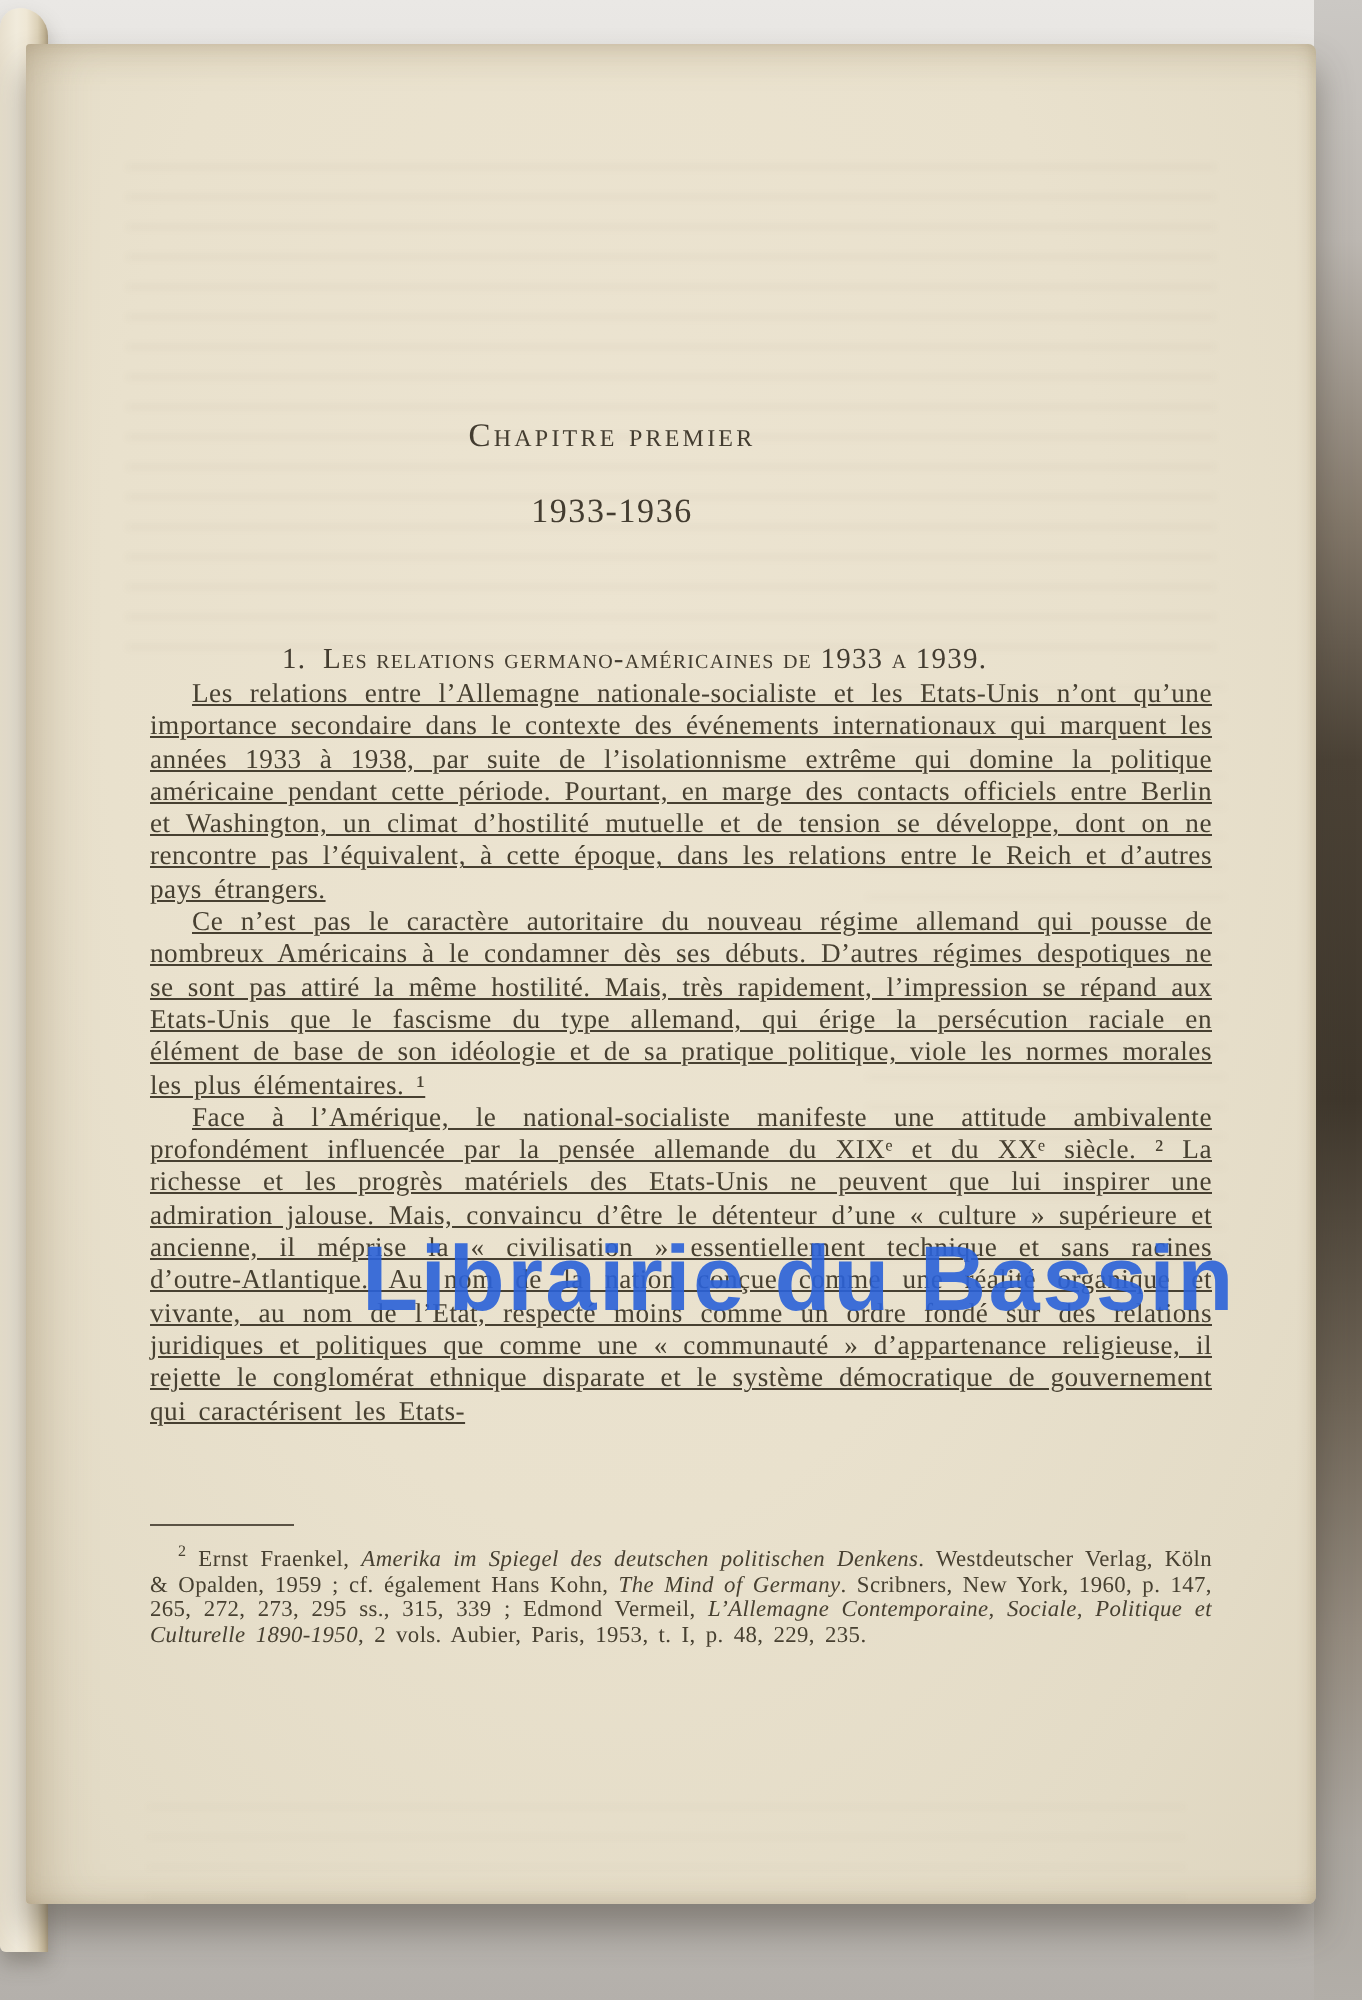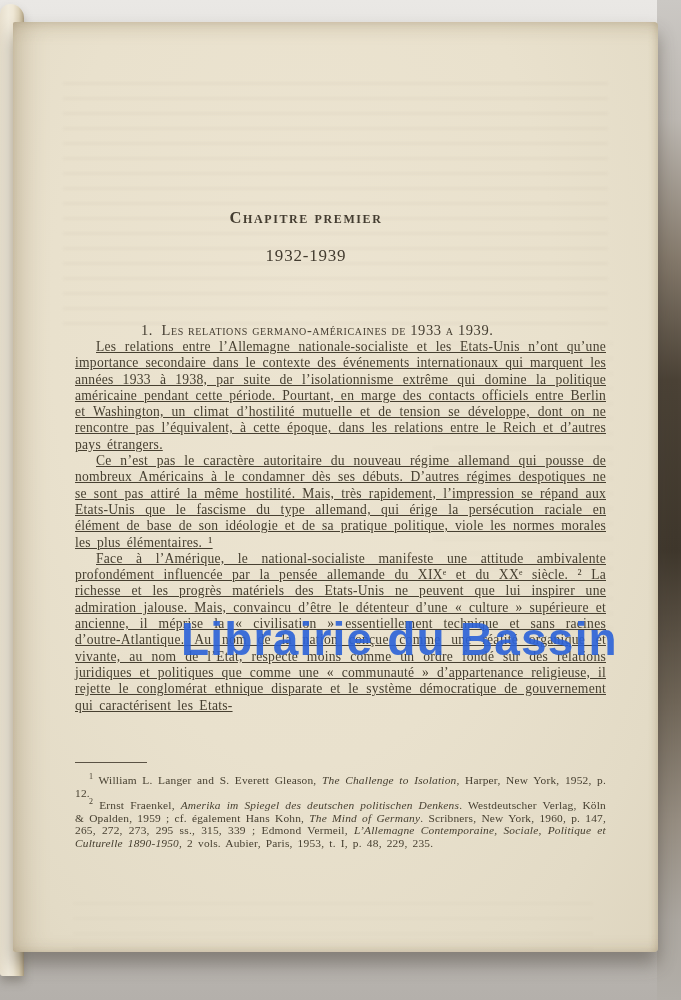--- a/index.html
+++ b/index.html
@@ -24,21 +24,21 @@
                inset 0 16px 20px -14px rgba(140,118,84,.28),
                inset 0 -10px 16px -12px rgba(140,118,84,.22),
                0 12px 18px rgba(66,60,52,.45);}
   .bleed{position:absolute;pointer-events:none;filter:blur(1.6px);opacity:.5;
     background:repeating-linear-gradient(180deg,rgba(128,112,84,.09) 0 3px,rgba(128,112,84,0) 3px 15px);}
   .bleed.b1{left:50px;top:60px;width:545px;height:250px;}
   .bleed.b2{left:420px;top:320px;width:180px;height:300px;opacity:.35;}
   .bleed.b3{left:60px;top:880px;width:520px;height:60px;opacity:.3;}
   .content{position:absolute;left:62px;top:0;width:531px;color:#474031;}
   .chapter-title{position:absolute;top:186px;left:0;width:462px;margin:0;
-    text-align:center;font-weight:bold;font-variant:small-caps;
+    text-align:center;font-weight:normal;font-variant:small-caps;
     font-size:16.5px;letter-spacing:1.6px;color:#433c30;}
   .chapter-dates{position:absolute;top:224px;left:0;width:462px;margin:0;
     text-align:center;font-weight:normal;font-size:17px;letter-spacing:.8px;color:#433c30;}
   .section-heading{position:absolute;top:287px;left:53px;margin:13px;
     font-weight:normal;font-variant:small-caps;font-size:14.5px;
     letter-spacing:.6px;color:#433c30;}
   .body-text{position:absolute;top:317px;left:0;width:531px;
     font-size:13.6px;line-height:16.3px;text-align:justify;
     letter-spacing:.25px;word-spacing:2.5px;}
   .body-text p{margin:0;text-indent:21px;text-decoration:underline;}
@@ -60,31 +60,30 @@
   <div class="backdrop-right"></div>
   <div class="page-edges"></div>
 
   <div class="page">
     <div class="bleed b1"></div>
     <div class="bleed b2"></div>
     <div class="bleed b3"></div>
 
     <div class="content">
       <h1 class="chapter-title">Chapitre premier</h1>
-      <h2 class="chapter-dates">1932-1939</h2>
+      <h2 class="chapter-dates">1933-1936</h2>
       <h3 class="section-heading">1.&nbsp;&nbsp;Les relations germano-américaines de 1933 a 1939.</h3>
 
       <div class="body-text">
         <p>Les relations entre l’Allemagne nationale-socialiste et les Etats-Unis n’ont qu’une importance secondaire dans le contexte des événements internationaux qui marquent les années 1933 à 1938, par suite de l’isolationnisme extrême qui domine la politique américaine pendant cette période. Pourtant, en marge des contacts officiels entre Berlin et Washington, un climat d’hostilité mutuelle et de tension se développe, dont on ne rencontre pas l’équivalent, à cette époque, dans les relations entre le Reich et d’autres pays étrangers.</p>
         <p>Ce n’est pas le caractère autoritaire du nouveau régime allemand qui pousse de nombreux Américains à le condamner dès ses débuts. D’autres régimes despotiques ne se sont pas attiré la même hostilité. Mais, très rapidement, l’impression se répand aux Etats-Unis que le fascisme du type allemand, qui érige la persécution raciale en élément de base de son idéologie et de sa pratique politique, viole les normes morales les plus élémentaires. ¹</p>
         <p>Face à l’Amérique, le national-socialiste manifeste une attitude ambivalente profondément influencée par la pensée allemande du XIXᵉ et du XXᵉ siècle. ² La richesse et les progrès matériels des Etats-Unis ne peuvent que lui inspirer une admiration jalouse. Mais, convaincu d’être le détenteur d’une « culture » supérieure et ancienne, il méprise la « civilisation » essentiellement technique et sans racines d’outre-Atlantique. Au nom de la nation conçue comme une réalité organique et vivante, au nom de l’Etat, respecté moins comme un ordre fondé sur des relations juridiques et politiques que comme une « communauté » d’appartenance religieuse, il rejette le conglomérat ethnique disparate et le système démocratique de gouvernement qui caractérisent les Etats-</p>
       </div>
 
       <div class="footnotes">
         <div class="footnote-rule"></div>
-        <p><sup>1</sup><span> William L. Langer and S. Everett Gleason, </span><i>The Challenge to Isolation</i><span>, Harper, New York, 1952, p. 12.</span></p>
         <p><sup>2</sup><span> Ernst Fraenkel, </span><i>Amerika im Spiegel des deutschen politischen Denkens</i><span>. Westdeutscher Verlag, Köln &amp; Opalden, 1959 ; cf. également Hans Kohn, </span><i>The Mind of Germany</i><span>. Scribners, New York, 1960, p. 147, 265, 272, 273, 295 ss., 315, 339 ; Edmond Vermeil, </span><i>L’Allemagne Contemporaine, Sociale, Politique et Culturelle 1890-1950</i><span>, 2 vols. Aubier, Paris, 1953, t. I, p. 48, 229, 235.</span></p>
       </div>
     </div>
   </div>
 
   <p class="watermark" style="color: rgb(43, 98, 217);">Librairie du Bassin</p>
 </div>
 
 </body></html>

